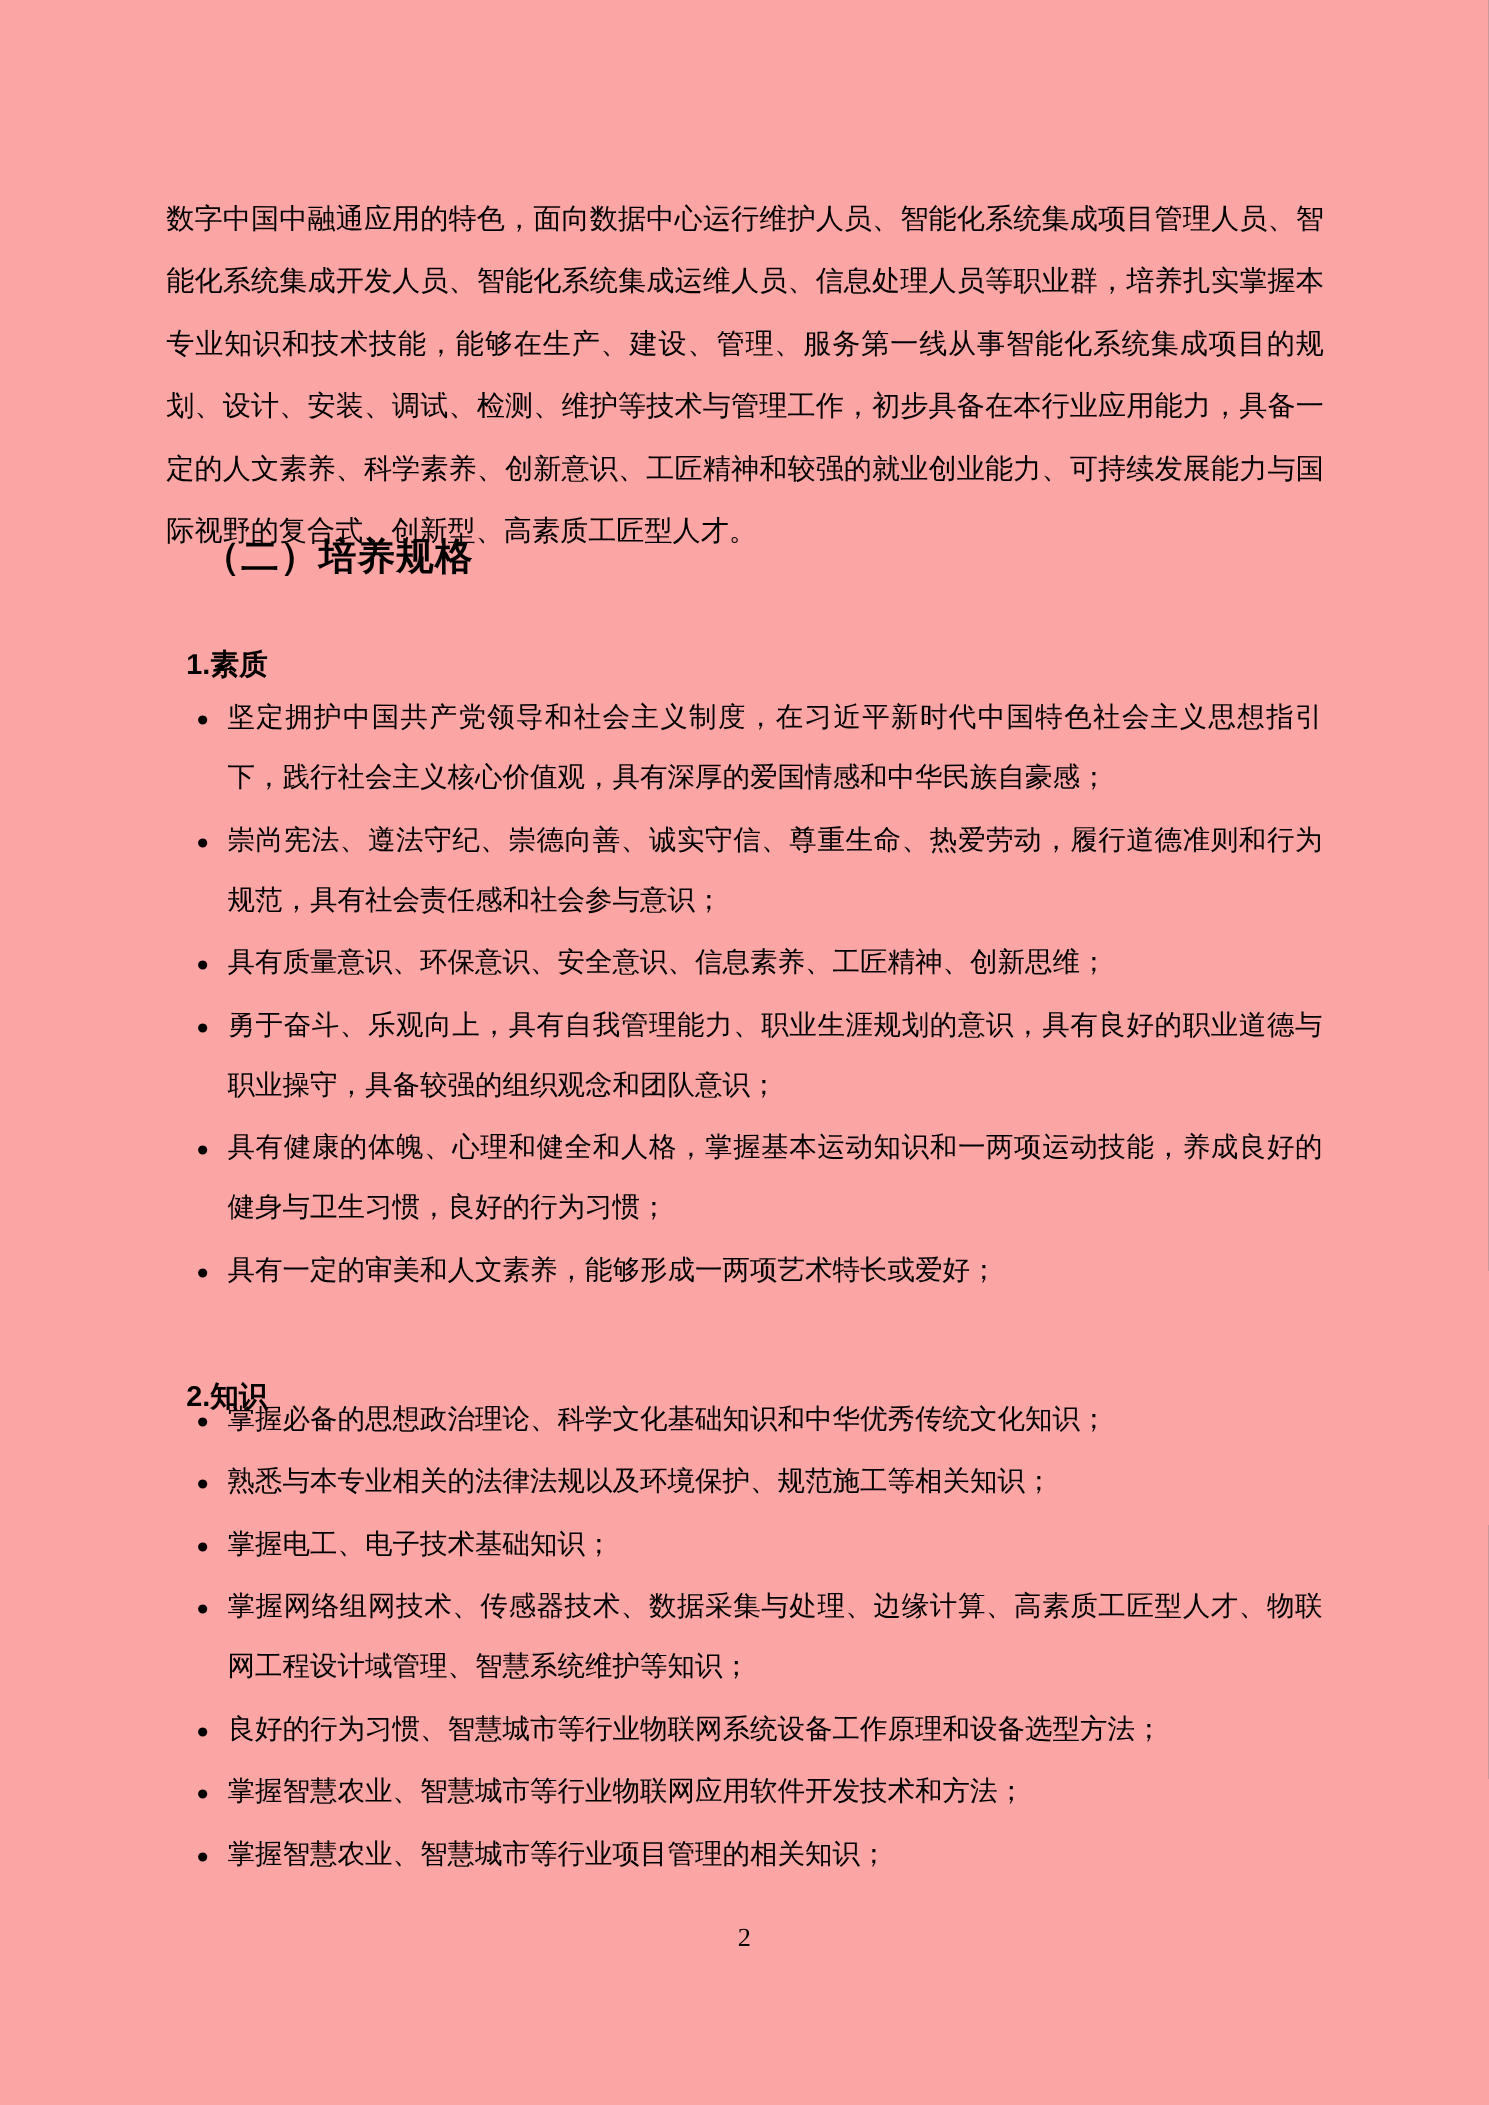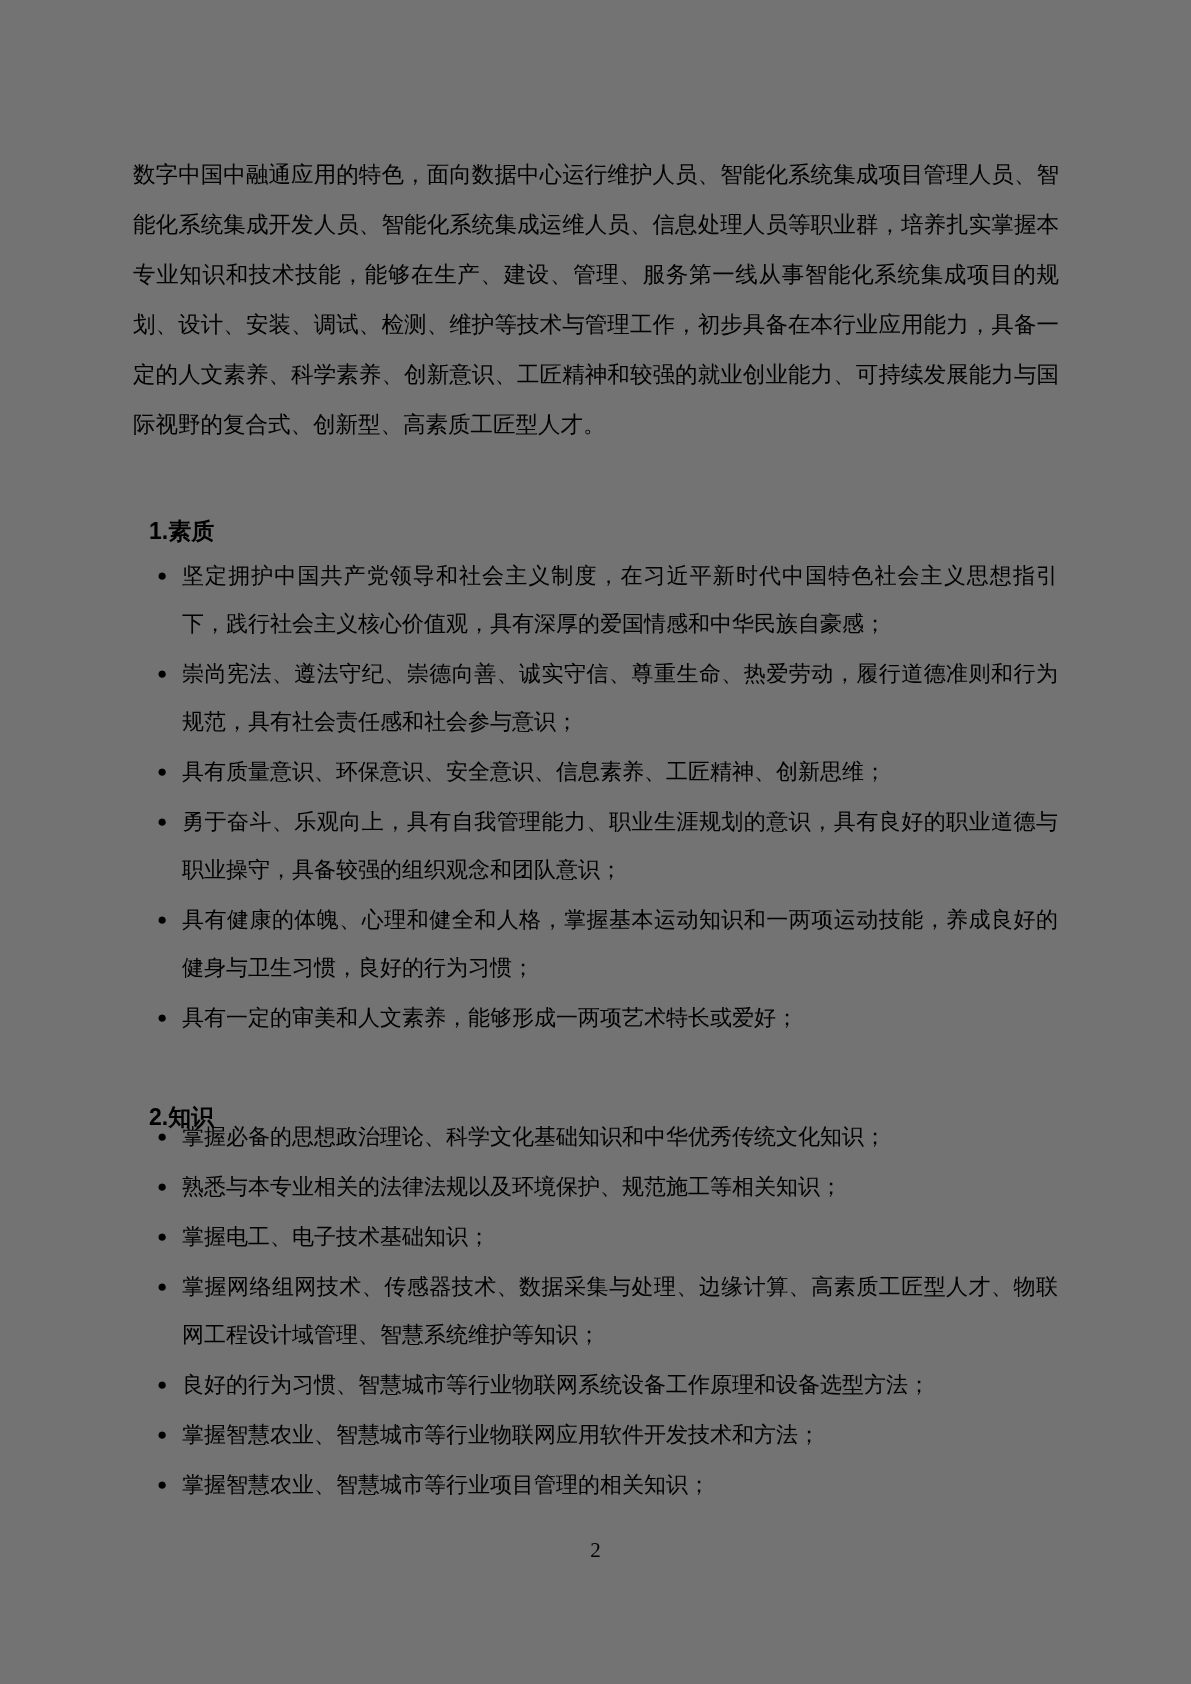--- a/index.html
+++ b/index.html
@@ -1,20 +1,20 @@
 <!DOCTYPE html>
 <html><head>
 <meta charset="utf-8">
 <style>
   html, body { margin: 0; padding: 0; background: #888; }
   .page {
     position: relative;
     width: 1191px;
     height: 1684px;
-    background: #737373;
+    background: #fca5a5;
     color: #000000;
     font-family: "Liberation Serif", "DejaVu Serif", serif;
     overflow: hidden;
     margin: 0 auto;
   }
   .intro {
     position: absolute;
     left: 133px;
     top: 127px;
     width: 926px;
@@ -65,38 +65,40 @@
     font-size: 17px;
     line-height: 48px;
     color: #000;
   }
   .bullet-text {
     flex: 1;
     font-size: 22px;
     line-height: 48px;
     text-align: justify;
     text-justify: inter-character;
+    font-family: Liberation Mono, monospace;
   }
   .page-number {
     position: absolute;
     left: 0;
     top: 1536px;
     width: 100%;
     text-align: center;
     font-size: 21px;
     line-height: 28px;
   }
 </style>
 </head>
 <body>
 
 <div class="page">
 
   <p class="intro">数字中国中融通应用的特色，面向数据中心运行维护人员、智能化系统集成项目管理人员、智能化系统集成开发人员、智能化系统集成运维人员、信息处理人员等职业群，培养扎实掌握本专业知识和技术技能，能够在生产、建设、管理、服务第一线从事智能化系统集成项目的规划、设计、安装、调试、检测、维护等技术与管理工作，初步具备在本行业应用能力，具备一定的人文素养、科学素养、创新意识、工匠精神和较强的就业创业能力、可持续发展能力与国际视野的复合式、创新型、高素质工匠型人才。</p>
 
+  <h2 class="section-heading">（二）培养规格</h2>
 
   <h3 class="subsection-title quality">1.素质</h3>
 
   <ul class="bullet-list quality">
     <li>
       <span class="bullet-marker">●</span>
       <span class="bullet-text">坚定拥护中国共产党领导和社会主义制度，在习近平新时代中国特色社会主义思想指引下，践行社会主义核心价值观，具有深厚的爱国情感和中华民族自豪感；</span>
     </li>
     <li>
       <span class="bullet-marker">●</span>

